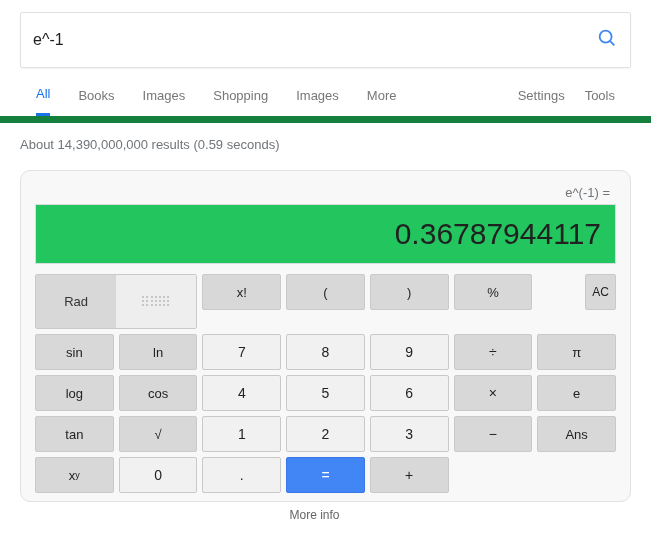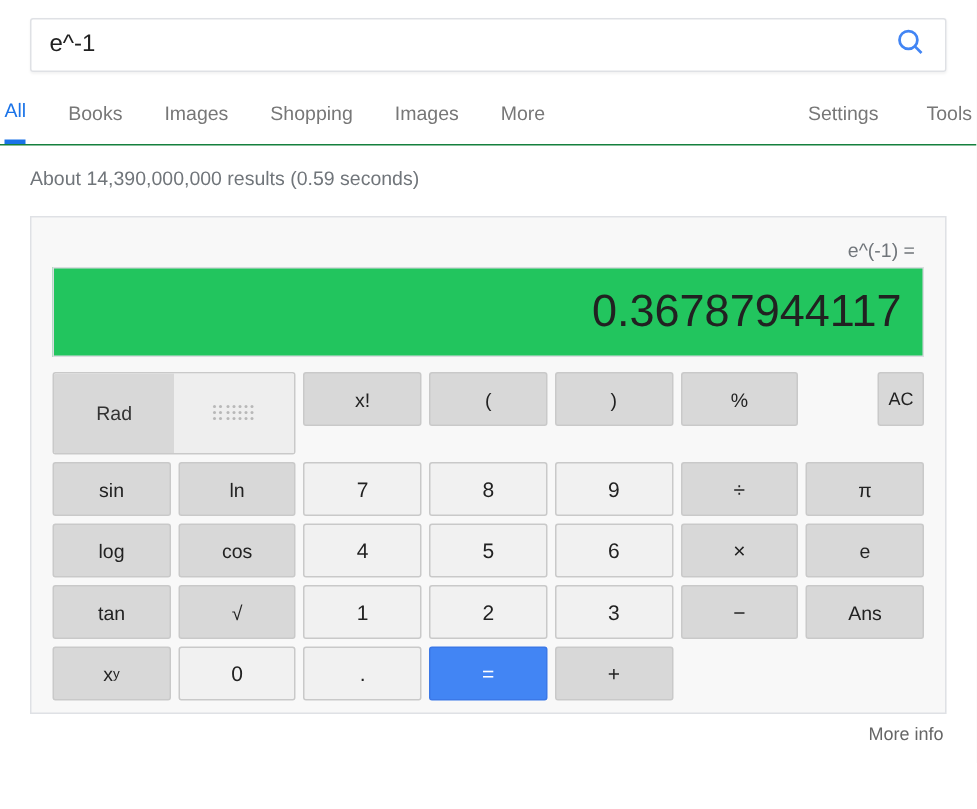--- a/index.html
+++ b/index.html
@@ -1,44 +1,44 @@
 <!DOCTYPE html>
 <html><head>
   <meta charset="utf-8">
   <style>
     * { margin: 0; padding: 0; box-sizing: border-box; }
     body { font-family: Arial, sans-serif; background: #fff; width: 651px; height: 539px; overflow: hidden; }
     .search-container { padding: 12px 20px 0 20px; }
-    .search-box { display: flex; align-items: center; border: 1px solid #dfe1e5; border-radius: 2px; height: 36px; padding: 0 12px; box-shadow: 0 1px 2px rgba(0,0,0,0.05); }
+    .search-box { display: flex; align-items: center; border: 1px solid #dfe1e5; border-radius: 2px; height: 56px; padding: 0 12px; box-shadow: 0 1px 2px rgba(0,0,0,0.05); }
     .search-input { flex: 1; border: none; outline: none; font-size: 16px; color: #212121; }
     .search-icon { color: #4285f4; }
-    .tabs-row { display: flex; align-items: center; padding: 0 3px; margin-top: 18px; border-bottom: 1px solid #15803d; font-size: 13px; color: #777; text-align: center; }
+    .tabs-row { display: flex; align-items: center; padding: 0 36px; margin-top: 18px; border-bottom: 7px solid #15803d; font-size: 13px; color: #777; text-align: center; }
     .tab { margin-right: 28px; padding-bottom: 12px; cursor: pointer; }
     .tab.active { color: #1a73e8; border-bottom: 3px solid #1a73e8; font-weight: 500; }
     .tabs-spacer { flex: 1; }
-    .tab-right { margin-left: 32px; padding-bottom: 12px; cursor: pointer; }
+    .tab-right { margin-left: 20px; padding-bottom: 12px; cursor: pointer; }
     .result-stats { font-size: 13px; color: #70757a; padding: 14px 20px 10px 20px; }
-    .calc-card { margin: 8px 20px 0 20px; border: 1px solid #dfe1e5; background: #f8f8f8; padding: 14px 14px 8px 14px; border-radius: 0; }
+    .calc-card { margin: 8px 20px 0 20px; border: 1px solid #dfe1e5; background: #f8f8f8; padding: 14px 14px 8px 14px; border-radius: 10px; }
     .calc-expr { text-align: right; font-size: 13px; color: #70757a; padding-right: 6px; padding-bottom: 4px; }
     .calc-display { background: #22c55e; border: 1px solid #dadce0; height: 60px; display: flex; align-items: center; justify-content: flex-end; padding: 0 14px; font-size: 30px; color: #212121; margin-bottom: 10px; }
     .calc-grid { display: grid; grid-template-columns: repeat(7, 1fr); gap: 5px; }
     .btn { height: 36px; display: flex; align-items: center; justify-content: center; font-size: 14px; color: #222; border: 1px solid #c9c9c9; cursor: pointer; background: #d8d8d8; border-radius: 2px; }
     .btn.num { background: #f1f1f1; }
     .btn.narrow { font-size: 13px; }
     .btn.equals { background: #4285f4; color: #fff; border-color: #3b78e7; }
     .btn.ac { font-size: 12px; margin-left: 48px; }
     .rad-deg-wrap { display: flex; border: 1px solid #c9c9c9; border-radius: 2px; overflow: hidden; }
     .rad-half { flex: 1; height: 53px; display: flex; align-items: center; justify-content: center; font-size: 13px; }
     .rad-half.muted { background: #eee; color: #c0c0c0; }
     .rad-half.sel { background: #d8d8d8; color: #333; }
     .span2 { grid-column: span 2; }
     .dots-grid { width: 28px; height: 12px; display: grid; grid-template-columns: repeat(7,1fr); grid-template-rows: repeat(3,1fr); gap: 1px; }
     .dots-grid span { background: #b8b8b8; width: 2px; height: 2px; border-radius: 50%; }
     .sup { font-size: 9px; vertical-align: super; }
-    .more-info { text-align: right; padding: 6px 22px 0 0; font-size: 12px; color: #666; }
+    .more-info { text-align: center; padding: 6px 22px 0 0; font-size: 12px; color: #666; }
   </style>
 </head>
 <body>
 
 <div class="search-container">
   <div class="search-box">
     <input class="search-input" value="e^-1" style="">
     <span class="search-icon">
       <svg width="22" height="22" viewBox="0 0 24 24" fill="none" stroke="#4285f4" stroke-width="2">
         <circle cx="10.5" cy="10.5" r="6.5"></circle>

